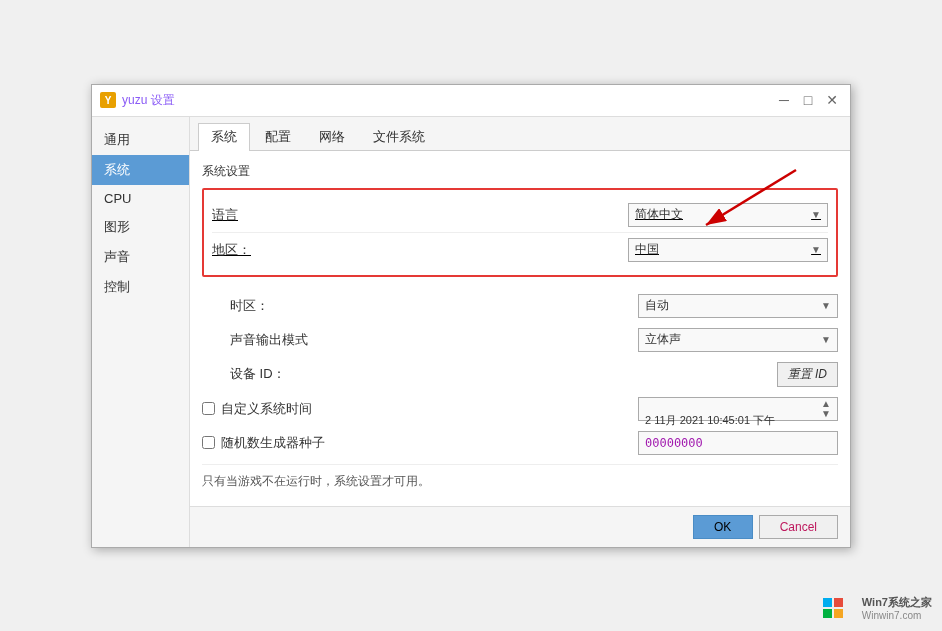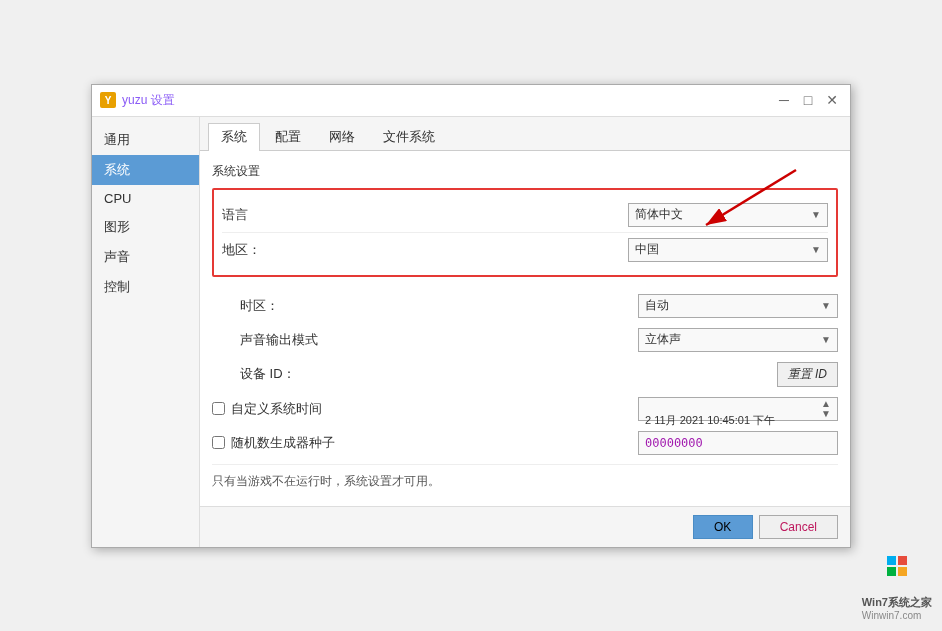--- a/index.html
+++ b/index.html
@@ -63,21 +63,21 @@
       font-size: 14px;
       color: #666;
     }
 
     .window-body {
       display: flex;
       flex: 1;
     }
 
     .sidebar {
-      width: 108px;
+      width: 98px;
       background: #f5f5f5;
       border-right: 1px solid #ddd;
       padding: 8px 0;
     }
     .sidebar-item {
       padding: 6px 12px;
       cursor: pointer;
       color: #333;
       font-size: 13px;
     }
@@ -130,20 +130,21 @@
       margin-bottom: 8px;
       font-weight: normal;
     }
 
     .settings-panel {
       border: 2px solid #e53935;
       border-radius: 2px;
       padding: 8px;
       margin-bottom: 8px;
       position: relative;
+      text-decoration: underline;
     }
 
     .form-row {
       display: flex;
       align-items: center;
       padding: 5px 0;
       border-bottom: 1px solid #eee;
     }
     .form-row:last-child { border-bottom: none; }
     .form-label {
@@ -282,21 +283,20 @@
       position: fixed;
       bottom: 10px;
       right: 10px;
       font-size: 11px;
       color: #888;
     }
     .watermark-logo {
       display: flex;
       align-items: center;
       gap: 17px;
-      flex-direction: column;
     }
     .win-logo {
       width: 24px;
       height: 24px;
     }
   </style>
 </head>
 <body>
 
 <div class="window">

